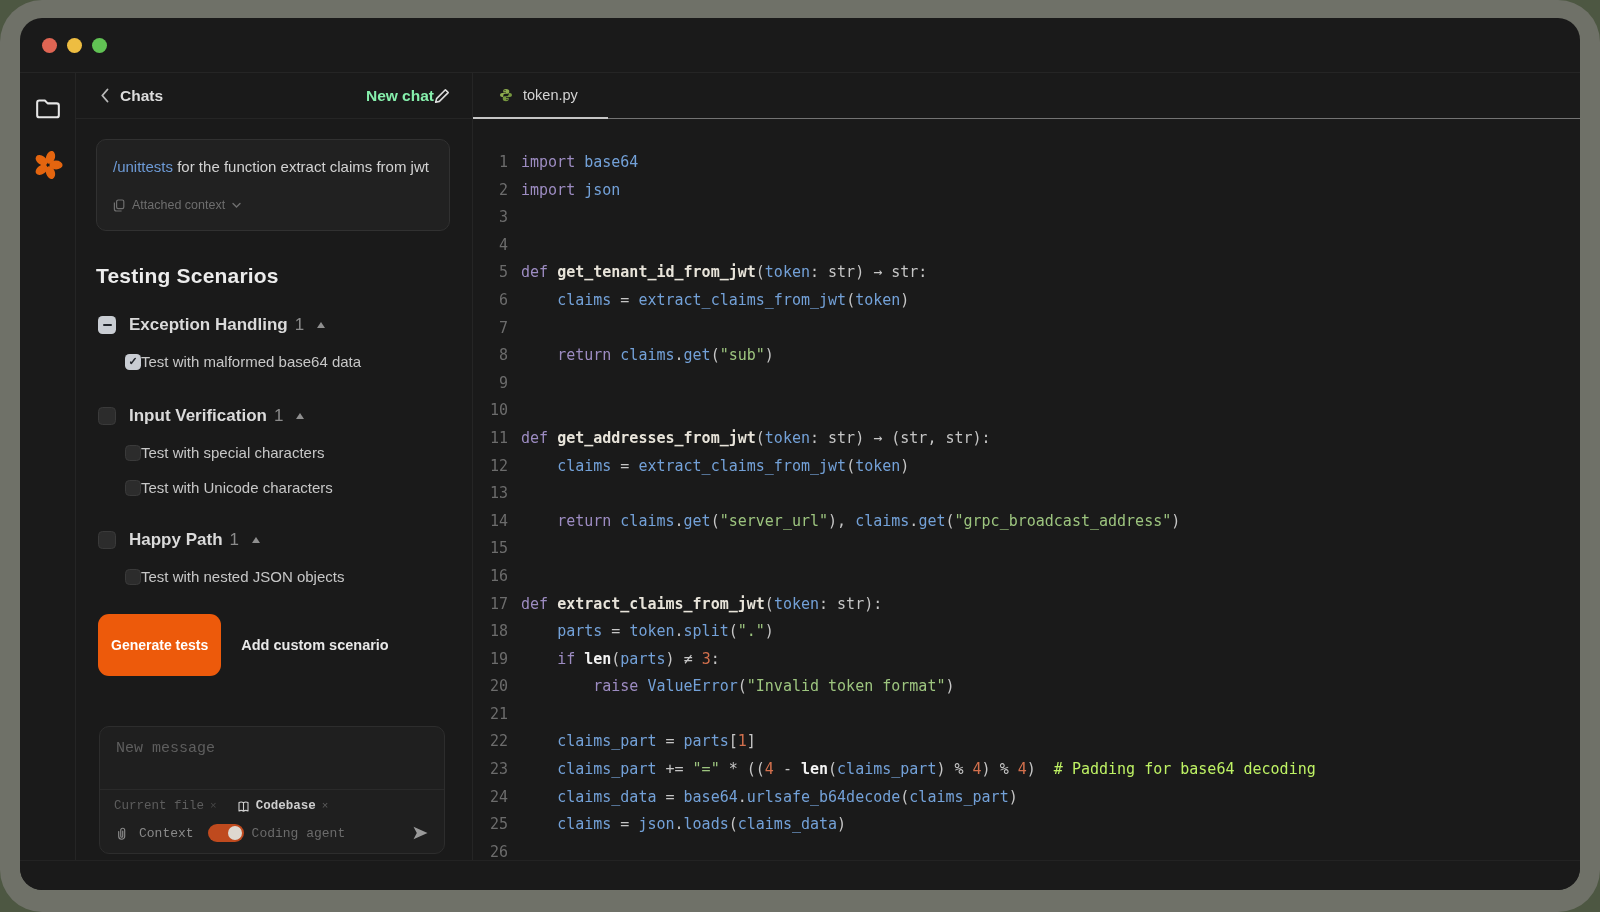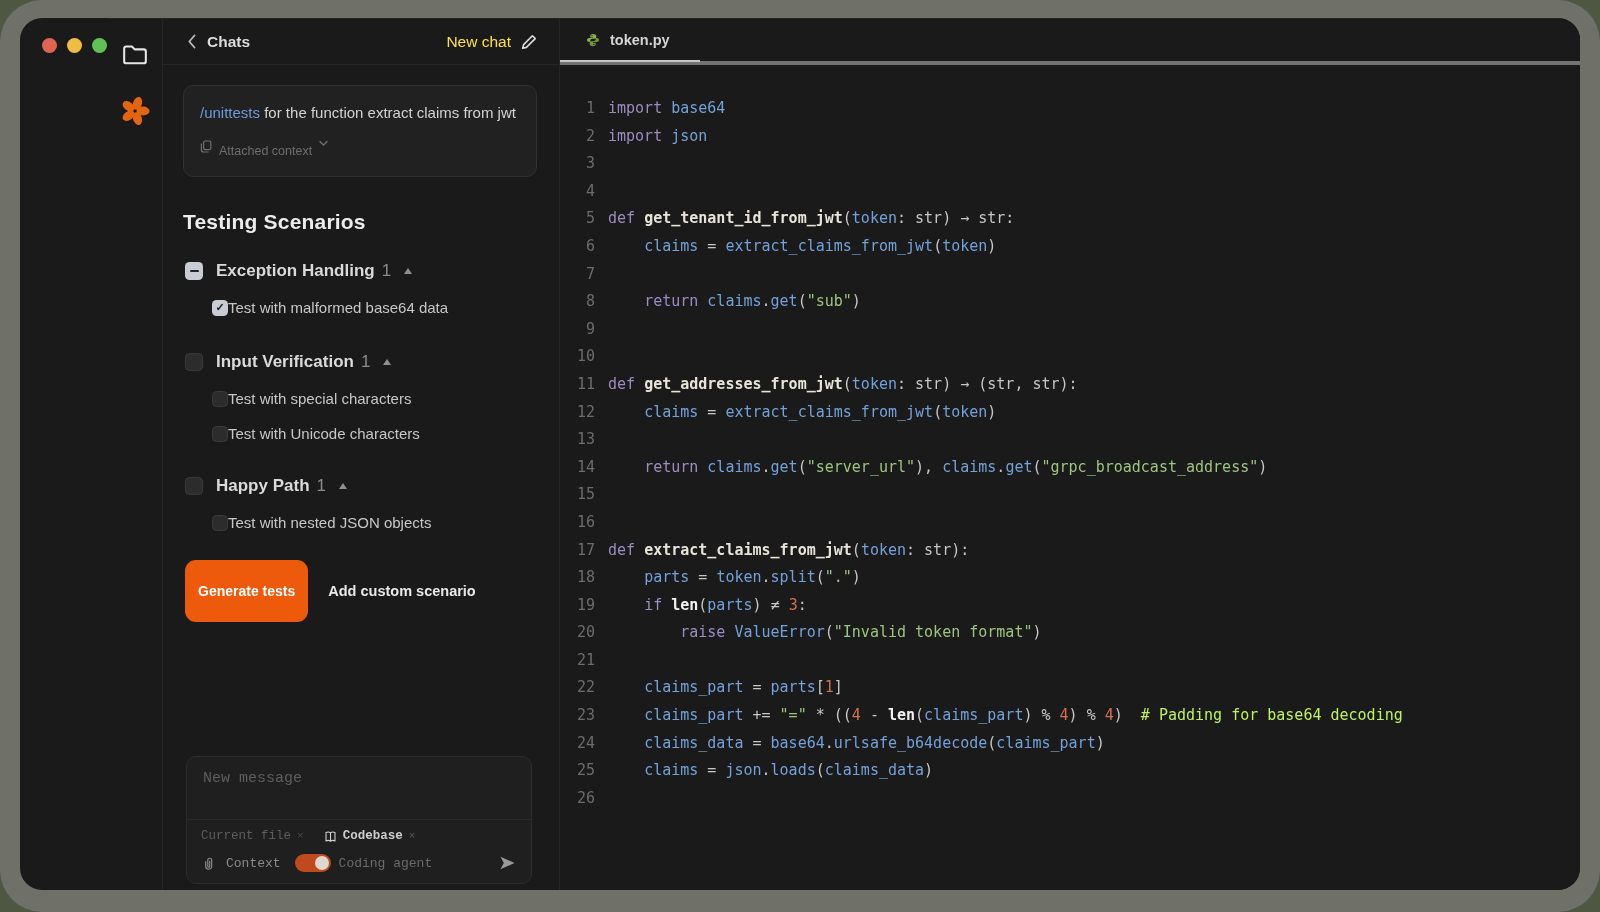--- a/index.html
+++ b/index.html
@@ -7,40 +7,40 @@
   body {
     position: relative; overflow: hidden;
     background:#4d5742;
     font-family:"Liberation Sans", sans-serif;
     -webkit-font-smoothing: antialiased;
   }
   .frame { position:absolute; inset:0; background:#6f7168; border-radius:42px; }
   .window {
     position:absolute; left:20px; top:18px; right:20px; bottom:22px;
     background:#1a1a1a; border-radius:22px; overflow:hidden;
-    display:flex; flex-direction:row;
+    display:flex; flex-direction:column;
   }
   
   .titlebar { height:54px; flex:none; display:flex; align-items:center; padding-left:22px; gap:10px; }
   .dot { width:15px; height:15px; border-radius:50%; }
   
   .main { flex:1; min-height:0; display:flex; border-top:1px solid #252525; }
   .bottombar { height:30px; flex:none; border-top:1px solid #232323; background:#1a1a1a; }
   
   .rail { width:56px; flex:none; border-right:1px solid #252525; display:flex; flex-direction:column; align-items:center; padding-top:20px; gap:24px; }
   .rail-btn { width:32px; height:32px; display:flex; align-items:center; justify-content:center; border-radius:6px; }
   
   .chat { width:397px; flex:none; border-right:1px solid #252525; display:flex; flex-direction:column; min-height:0; }
   .chat-header { height:46px; flex:none; display:flex; align-items:center; padding:0 22px 0 24px; border-bottom:1px solid #252525; }
   .back { display:flex; align-items:center; gap:10px; font-weight:700; font-size:15.5px; color:#dcdcdc; cursor:default; }
-  .newchat { margin-left:auto; display:flex; align-items:center; gap:10px; font-weight:400; font-size:15.5px; color:#fde047; }
+  .newchat { margin-left:auto; display:flex; align-items:center; font-weight:700; font-size:15.5px; color:#86efac; }
   .chat-body { flex:1; min-height:0; padding:20px 22px 0 20px; display:flex; flex-direction:column; }
   .card { background:#212121; border:1px solid #313131; border-radius:10px; padding:15px 16px 13px; color:#d3d3d3; font-size:15px; line-height:23px; }
   .cmd { color:#6d9ad6; }
-  .attach-row { margin-top:16px; display:flex; align-items:flex-start; gap:7px; color:#6e6e6e; font-size:12.5px; }
+  .attach-row { margin-top:16px; display:flex; align-items:center; gap:7px; color:#6e6e6e; font-size:12.5px; }
   .h-title { margin-top:33px; margin-left:0; font-size:21px; font-weight:700; color:#ececec; letter-spacing:.2px; }
   .group { margin-top:27px; }
   .group-head { display:flex; align-items:center; gap:13px; margin-left:2px; }
   .cb { border-radius:4.5px; flex:none; display:flex; align-items:center; justify-content:center; }
   .cb-lg { width:18px; height:18px; }
   .cb-sm { width:16px; height:16px; }
   .cb.unchecked { background:#2c2c2c; border:1px solid #3a3a3a; }
   .cb.checked, .cb.indeterminate { background:#c9cdd3; }
   .cb.checked::after { content:"✓"; color:#20242a; font-size:11px; font-weight:700; line-height:1; }
   .cb.indeterminate::after { content:""; width:9px; height:2.5px; background:#20242a; border-radius:1px; }
@@ -61,21 +61,21 @@
   .chip-dim  { color:#5d5d5d; } .chip-dim .chip-x { color:#484848; font-size:11px; }
   .chip-bright { color:#cdcdcd; font-weight:700; } .chip-bright .chip-x { color:#5d5d5d; font-weight:400; font-size:11px; }
   .composer-bottom { display:flex; align-items:center; gap:10px; padding:9px 15px 11px 14px; }
   .ctx-label { color:#8a8a8a; font-size:13px; }
   .toggle { width:36px; height:18px; border-radius:9px; background:#bf4a1e; position:relative; margin-left:4px; flex:none; }
   .toggle-knob { position:absolute; right:2px; top:2px; width:14px; height:14px; border-radius:50%; background:#ded8d0; }
   .agent-label { color:#6b6b6b; font-size:13px; margin-left:-2px; }
   .send { margin-left:auto; display:flex; }
   
   .editor { flex:1; min-width:0; display:flex; flex-direction:column; background:#1a1a1a; }
-  .tabbar { height:46px; flex:none; display:flex; border-bottom:4px solid #737373;font-weight:bold; }
+  .tabbar { height:46px; flex:none; display:flex; border-bottom:1px solid #737373; }
   .tab { display:flex; align-items:center; gap:10px; padding:0 30px 0 26px; font-size:14.5px; color:#d4d4d4; border-bottom:2px solid #c6c6c6; margin-bottom:-1px; }
   .code { flex:1; overflow:hidden; padding-top:30px;
           font-family:"DejaVu Sans Mono","Liberation Mono",monospace;
           font-size:15px; line-height:27.6px; }
   .cl { display:flex; }
   .ln { width:48px; flex:none; text-align:right; padding-right:13px; color:#6c6c6c; }
   .lc { white-space:pre; }
   .t-k { color:#9d8cc2; }
   .t-v { color:#73a1d8; }
   .t-f { color:#e8e4da; font-weight:bold; }

